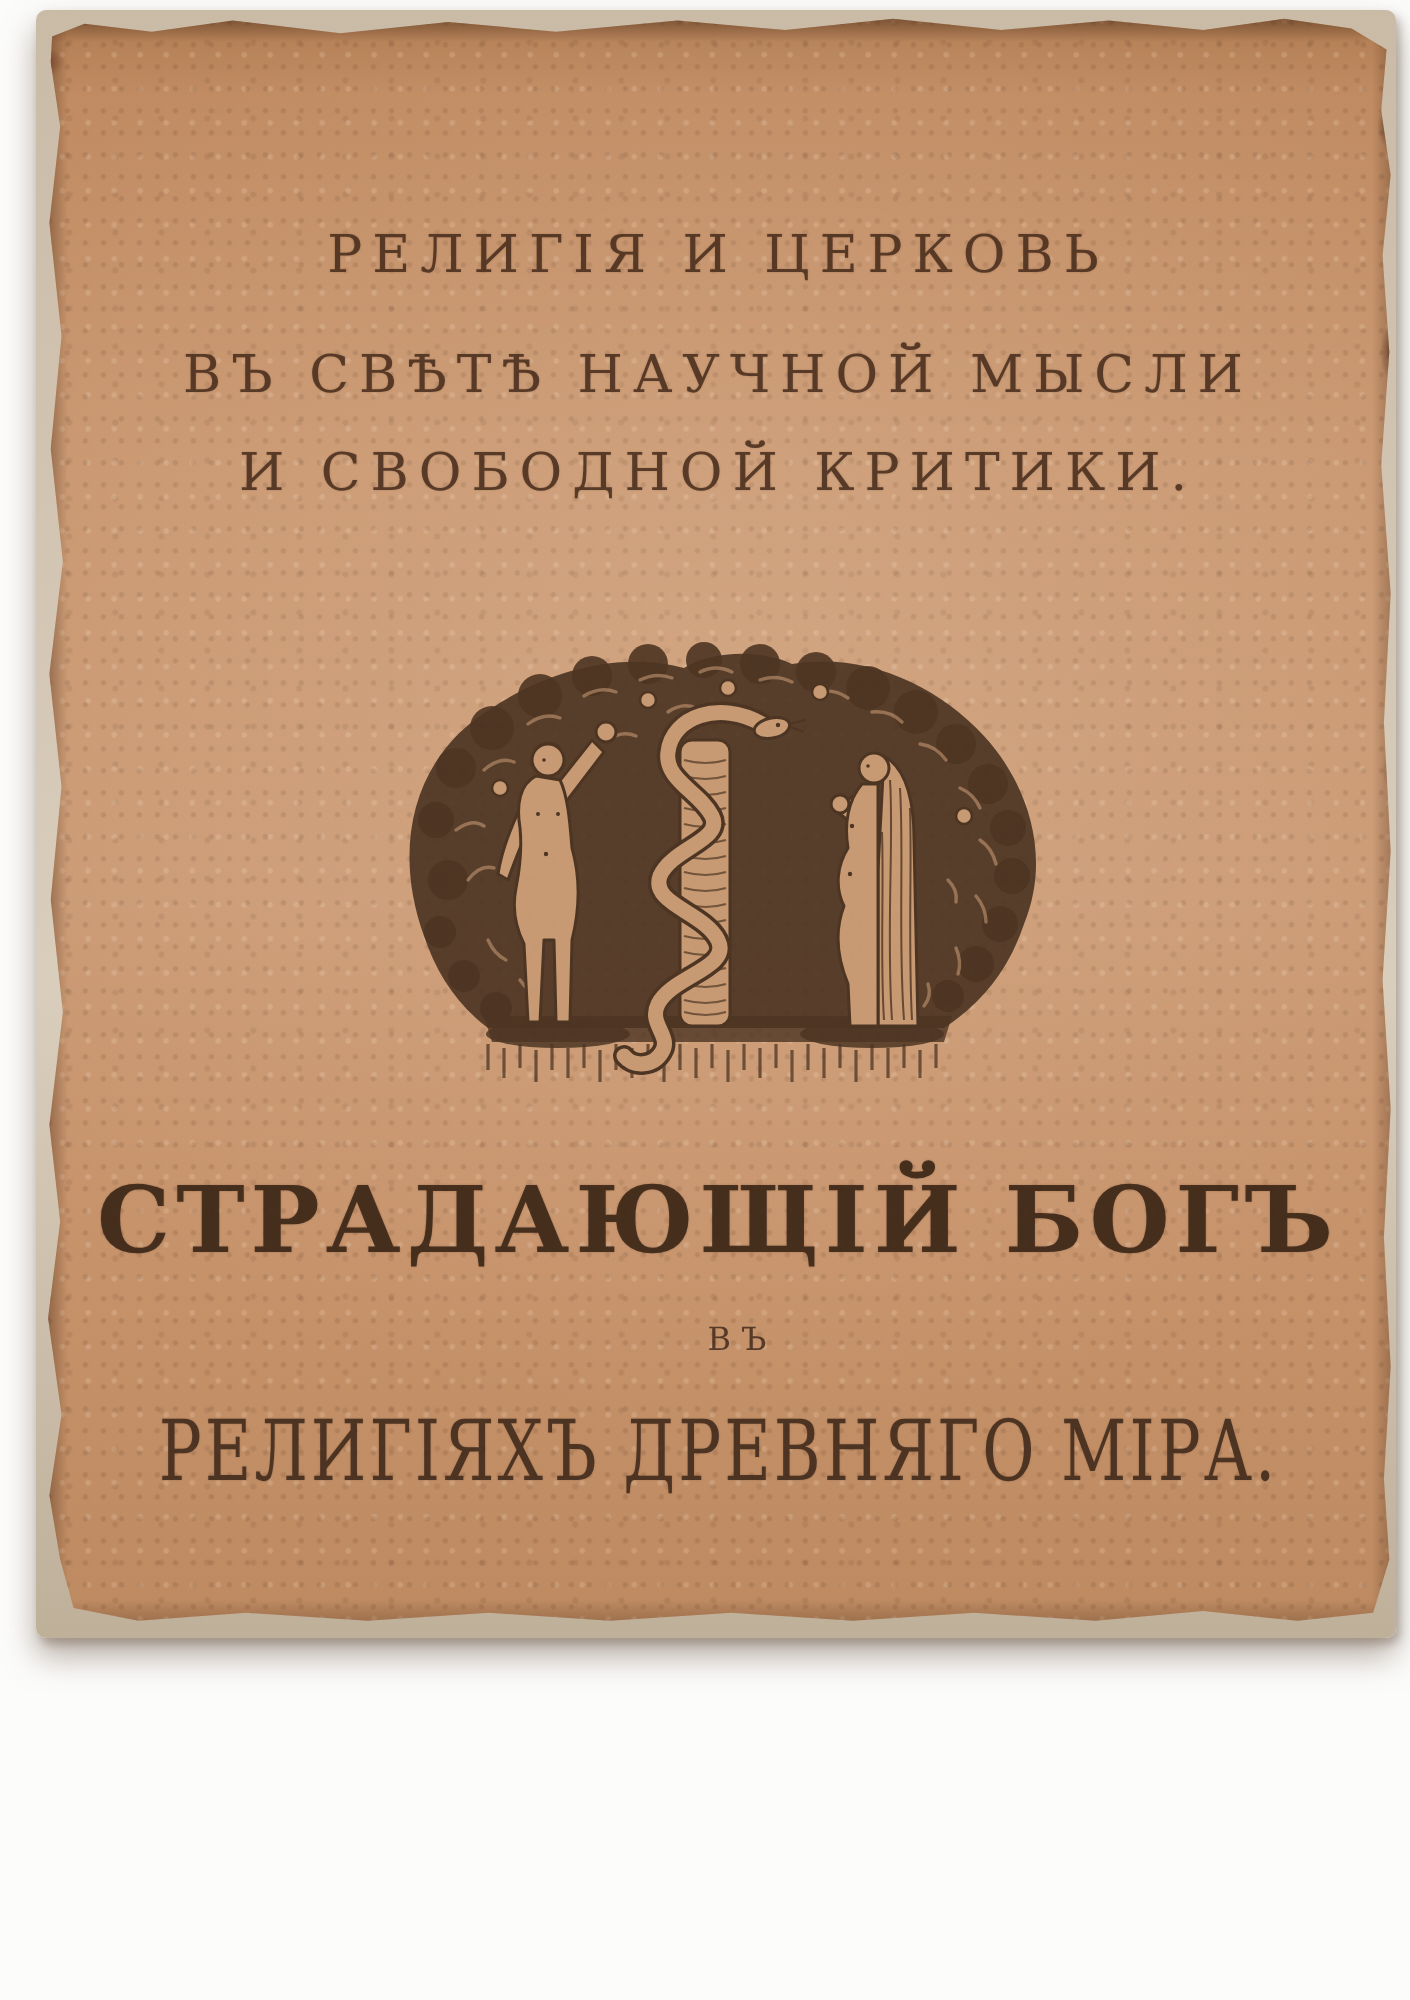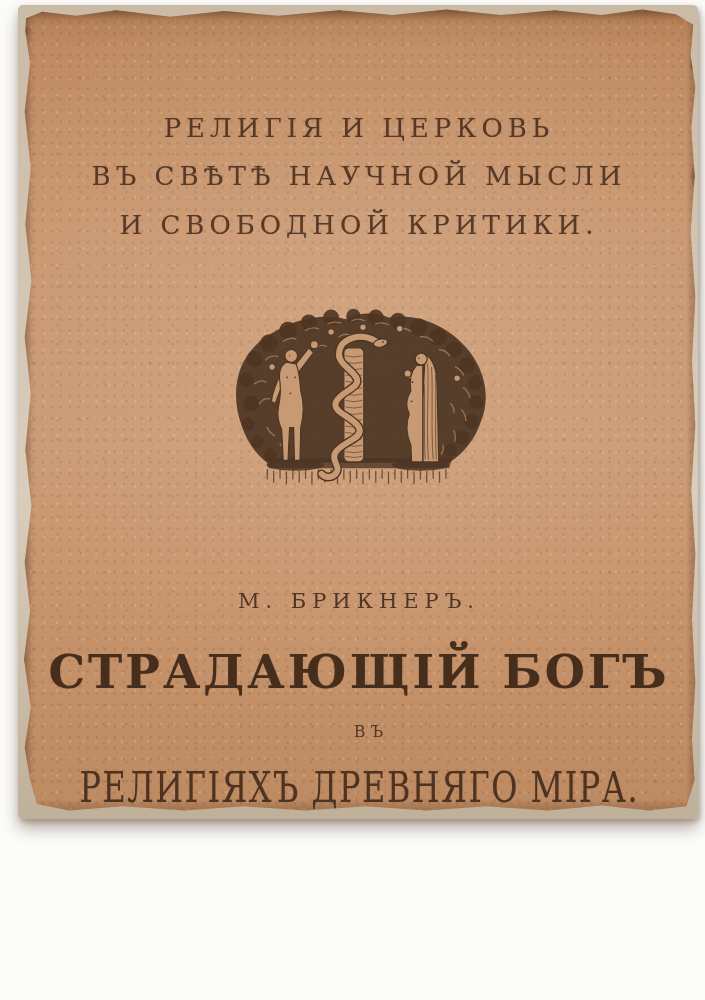--- a/index.html
+++ b/index.html
@@ -61,21 +61,21 @@
     position:absolute;inset:0;
     display:flex;flex-direction:column;align-items:center;
     color:#4a3021;
   }
   .hline{
     font-size:26px;line-height:30px;letter-spacing:5px;
     color:rgba(72,45,28,.85);white-space:nowrap;
     text-shadow:0 0 1px rgba(72,45,28,.25);
   }
   .hline.l1{margin-top:106px;}
-  .hline.l2{margin-top:18px;}
+  .hline.l2{margin-top:30px;}
   .hline.l3{margin-top:19px;text-align:center;}
 
   .vignette{margin-top:68px;opacity:.95;}
 
   .author{
     margin-top:95px;
     font-size:21px;line-height:26px;letter-spacing:6px;
     color:rgba(62,40,26,.88);white-space:nowrap;
   }
   .title{
@@ -230,20 +230,19 @@
 
         <g stroke="#47301f" stroke-width="1.3" fill="#c89a73">
           <circle cx="140" cy="30" r="4"></circle>
             <circle cx="226" cy="26" r="4"></circle>
           <circle cx="66" cy="74" r="4"></circle>
             <circle cx="298" cy="88" r="4"></circle>
             <circle cx="180" cy="24" r="4"></circle>
         </g>
       </svg>
 
-      <div class="author">М. БРИКНЕРЪ.</div>
       <div class="title">СТРАДАЮЩІЙ БОГЪ</div>
       <div class="connector">ВЪ</div>
       <div class="subtitle">РЕЛИГІЯХЪ ДРЕВНЯГО МІРА.</div>
 
     </div>
   </div>
 </div>
 
 </body></html>

